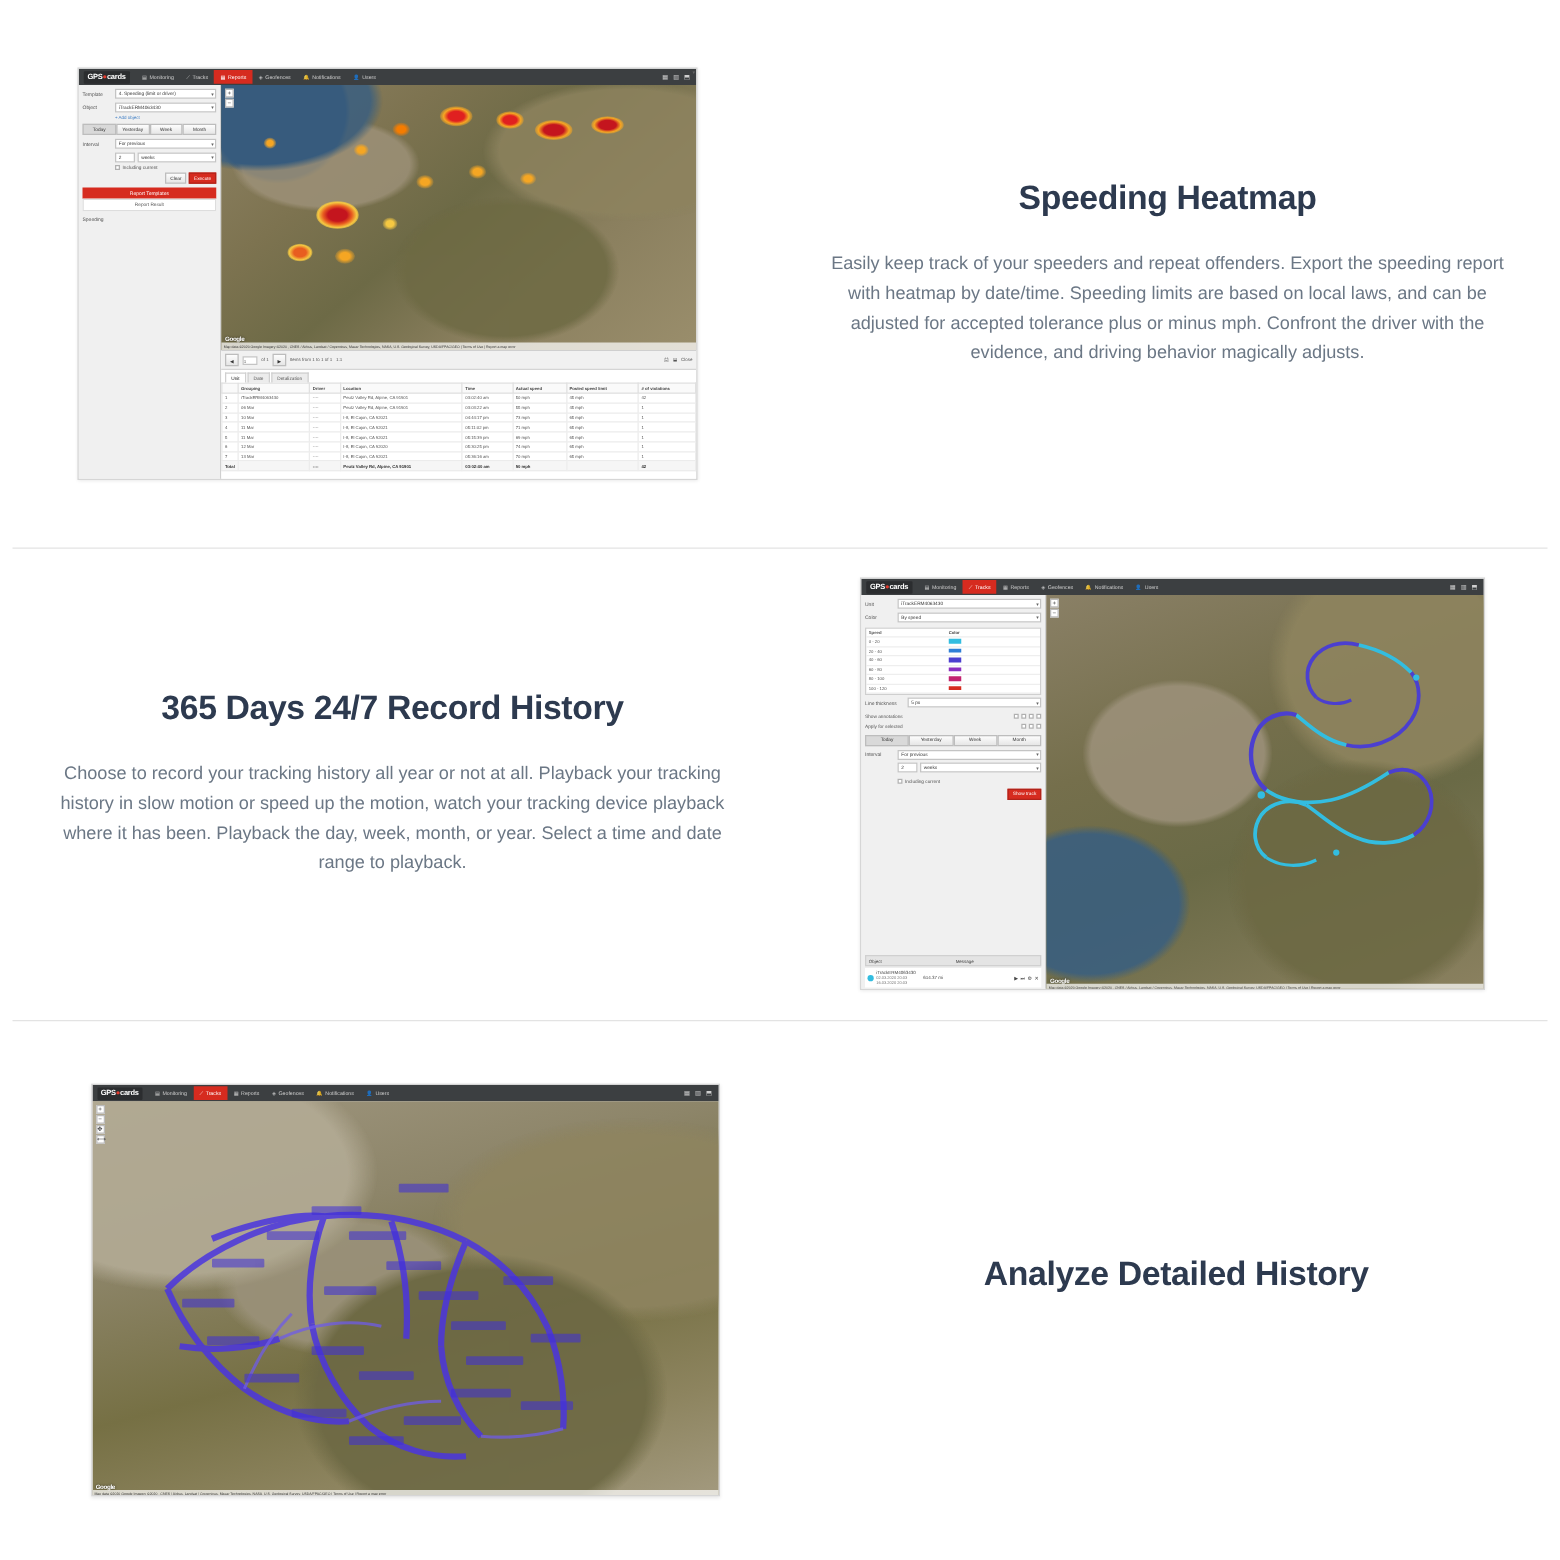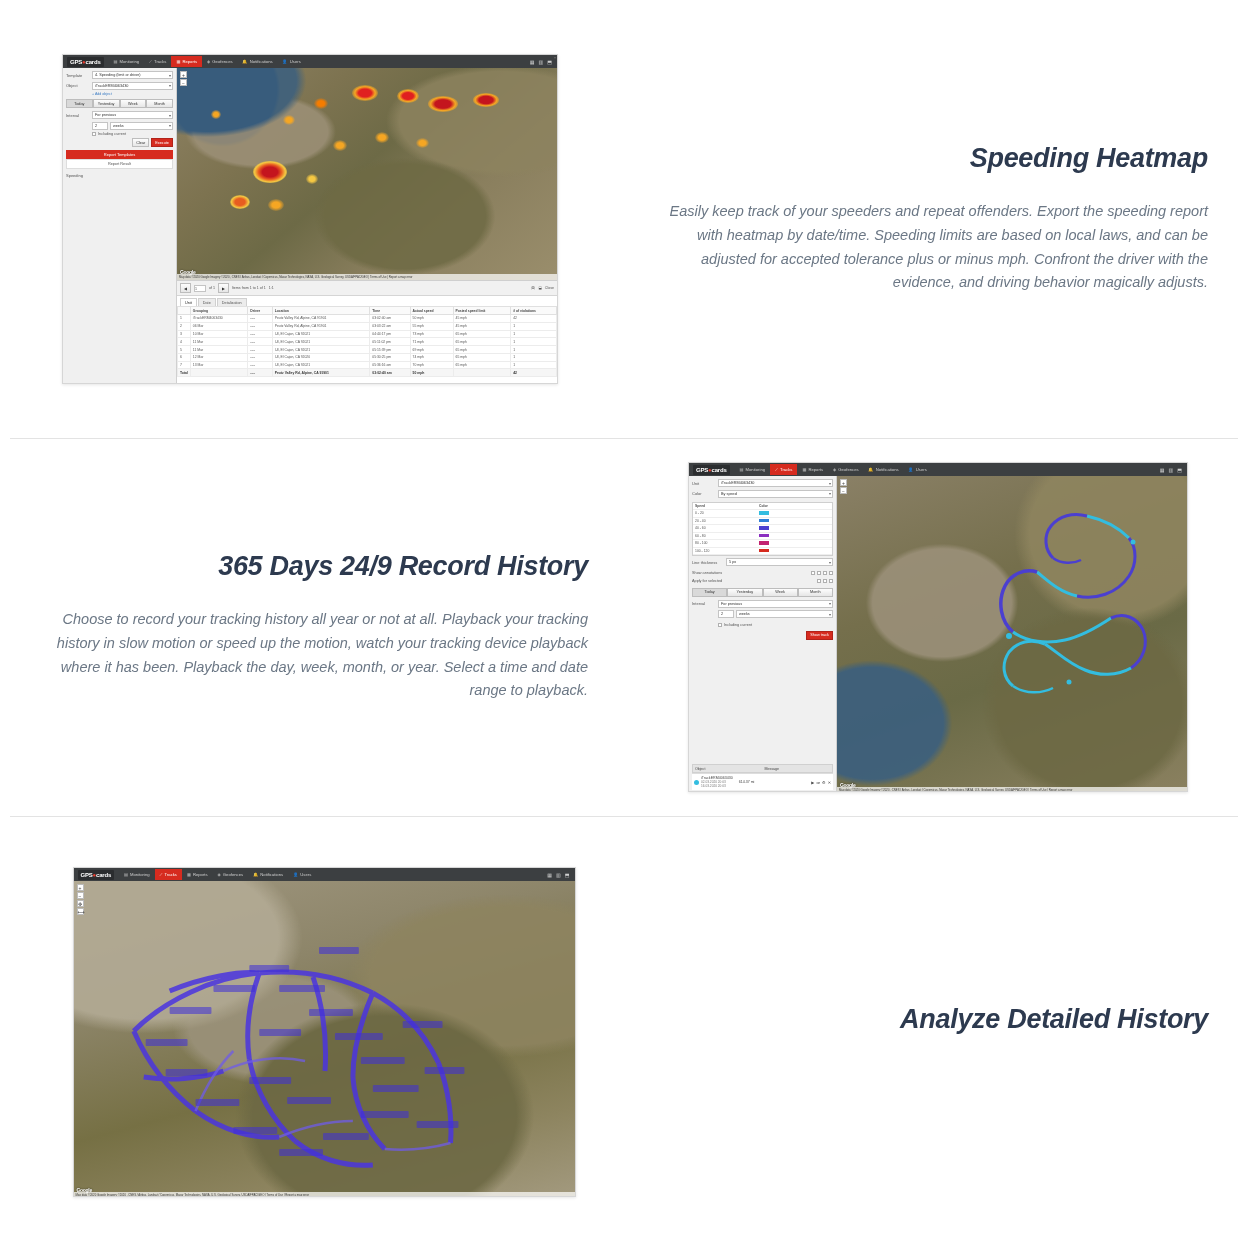--- a/index.html
+++ b/index.html
@@ -22,22 +22,21 @@
   .row-divider {
     position: absolute;
     left: 10px; right: 10px;
     height: 1px;
     background: #e3e3e3;
   }
 
   .text-col {
     flex: 0 0 560px;
     padding: 0 40px;
-    text-align: right;
-    font-style: italic;
+    text-align: center;
   }
   .feat-title {
     font-size: 27px;
     font-weight: bold;
     color: #2d3a4f;
     letter-spacing: -0.3px;
     margin: 0 0 26px 0;
   }
   .feat-body {
     font-size: 14.5px;
@@ -464,21 +463,21 @@
     <div class="text-col" style="flex:1;">
       <h2 class="feat-title">Speeding Heatmap</h2>
       <p class="feat-body">Easily keep track of your speeders and repeat offenders. Export the speeding report with heatmap by date/time. Speeding limits are based on local laws, and can be adjusted for accepted tolerance plus or minus mph. Confront the driver with the evidence, and driving behavior magically adjusts.</p>
     </div>
   </div>
 
   <div class="row-divider" style="top:438px;"></div>
 
   <div class="feature-row" style="height:378px;">
     <div class="text-col" style="flex:1;">
-      <h2 class="feat-title">365 Days 24/9 Record History</h2>
+      <h2 class="feat-title">365 Days 24/7 Record History</h2>
       <p class="feat-body">Choose to record your tracking history all year or not at all. Playback your tracking history in slow motion or speed up the motion, watch your tracking device playback where it has been. Playback the day, week, month, or year. Select a time and date range to playback.</p>
     </div>
 
     <div class="shot-col">
       <div class="app" style="width:500px;height:330px;">
         <div class="topbar">
           <div class="logo">GPS<span class="dot">●</span>cards</div>
           <div class="navtab">
               <span class="gl">▤</span>
               <span>Monitoring</span>

